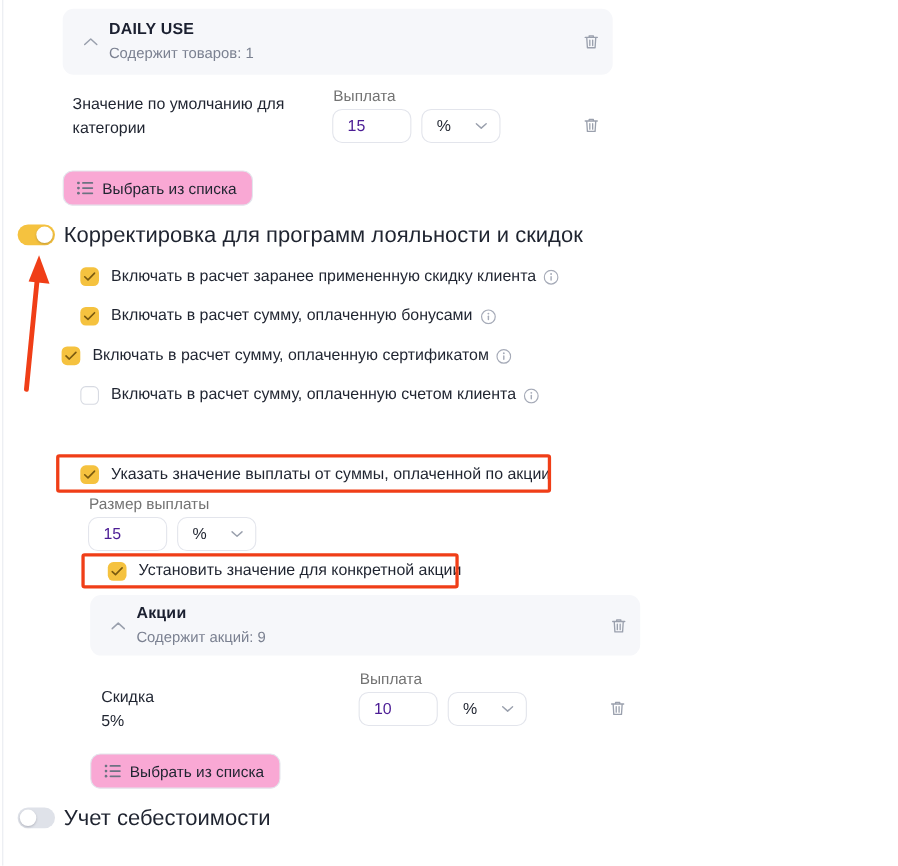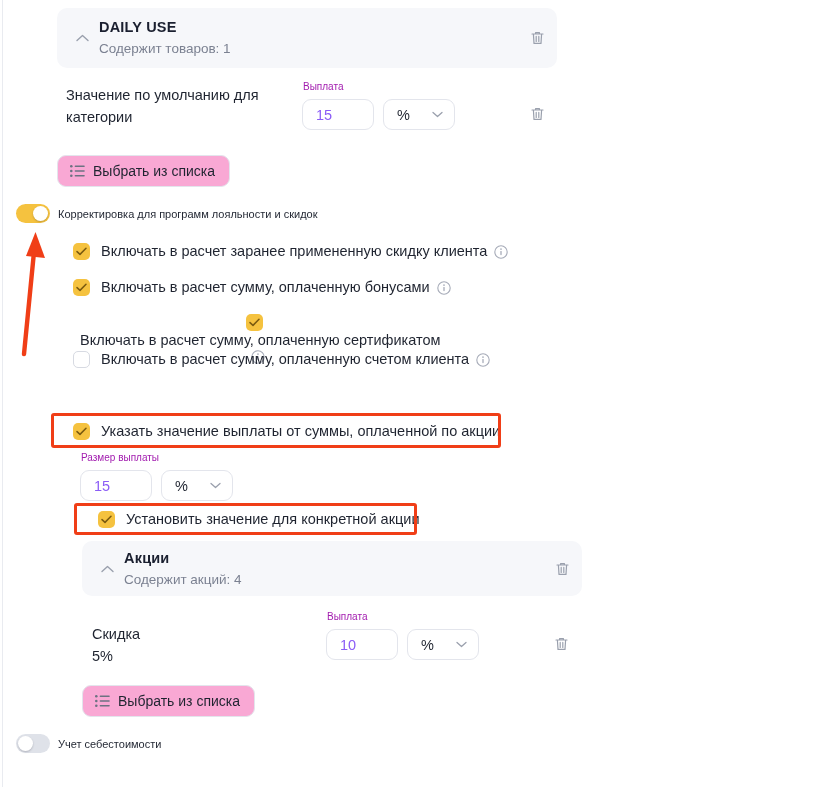--- a/index.html
+++ b/index.html
@@ -44,27 +44,27 @@
     color:#9aa0ad;
   }
   .trash svg{ display:block; }
 
   
   .value-row{ position:absolute; }
   .vr-label{
     position:absolute; font-size:14.5px; line-height:22px; color:#1f2430;
   }
   .field-label{
-    position:absolute; font-size:10px; color:#a21caf; line-height:16px;
+    position:absolute; font-size:14px; color:#737373; line-height:16px;
   }
   .txtbox{
     position:absolute;
     background:#fff; border:1px solid #e3e5ec; border-radius:9px;
     display:flex; align-items:center; padding:0 13px;
-    font-size:14.5px; color:#8b5cf6;
+    font-size:14.5px; color:#4c1d95;
   }
   .selbox{
     position:absolute;
     background:#fff; border:1px solid #e3e5ec; border-radius:9px;
     display:flex; align-items:center; justify-content:space-between;
     padding:0 11px 0 13px;
     font-size:14.5px; color:#1f2430;
   }
   .selbox .cv{ color:#8b90a0; display:flex; align-items:center; }
   .trash-abs{
@@ -88,21 +88,21 @@
     position:absolute; width:34px; height:19px; border-radius:10px;
     display:flex; align-items:center; cursor:pointer;
   }
   .toggle .knob{
     width:15px; height:15px; border-radius:50%; background:#fff;
     box-shadow:0 1px 2px rgba(16,20,35,.22);
   }
   .toggle.on{ background:#f5c23f; justify-content:flex-end; padding-right:2px; }
   .toggle.off{ background:#dfe2e9; justify-content:flex-start; padding-left:2px; }
   .toggle-label{
-    position:absolute; font-size:11px; color:#1f2430; line-height:19px;
+    position:absolute; font-size:20px; color:#1f2430; line-height:19px;
   }
 
   
   .cbrow{ position:absolute; display:flex; align-items:center;margin-left:16px; }
   .cbox{
     width:17px; height:17px; border-radius:5px; flex:0 0 17px;
     display:flex; align-items:center; justify-content:center; cursor:pointer;
   }
   .cbox.checked{ background:#f5c23f; }
   .cbox.unchecked{ background:#fff; border:1.5px solid #d7dae2; }
@@ -215,21 +215,21 @@
     <span class="cblabel">Включать в расчет сумму, оплаченную бонусами</span>
     <span class="infoi">
       <svg width="14" height="14" viewBox="0 0 14 14" fill="none">
         <circle cx="7" cy="7" r="6.2" stroke="#a6abb8" stroke-width="1.1"></circle>
         <circle cx="7" cy="4.1" r="0.85" fill="#a6abb8"></circle>
         <rect x="6.35" y="5.9" width="1.3" height="4.3" rx="0.65" fill="#a6abb8"></rect>
       </svg>
     </span>
   </div>
 
-  <div class="cbrow" style="left:53px; top:314px;flex-direction:column;">
+  <div class="cbrow" style="left:40px; top:314px;">
     <span class="cbox checked">
       <svg width="11" height="9" viewBox="0 0 11 9" fill="none">
         <path d="M1 4.6L4 7.4L10 1.3" stroke="#7a5a10" stroke-width="1.5" stroke-linecap="round" stroke-linejoin="round"></path>
       </svg>
     </span>
     <span class="cblabel">Включать в расчет сумму, оплаченную сертификатом</span>
     <span class="infoi">
       <svg width="14" height="14" viewBox="0 0 14 14" fill="none">
         <circle cx="7" cy="7" r="6.2" stroke="#a6abb8" stroke-width="1.1"></circle>
         <circle cx="7" cy="4.1" r="0.85" fill="#a6abb8"></circle>
@@ -285,21 +285,21 @@
   <div class="hl-box" style="left:74px; top:503px; width:343px; height:32px;"></div>
 
   <div class="group-card" style="left:82px; top:541px; width:500px; height:55px;">
     <span class="chev">
       <svg width="13" height="8" viewBox="0 0 13 8" fill="none">
         <path d="M1 6.5L6.5 1.5L12 6.5" stroke="#9aa0ad" stroke-width="1.4" stroke-linecap="round" stroke-linejoin="round"></path>
       </svg>
     </span>
     <span class="group-text">
       <span class="group-title" style="display:block;">Акции</span>
-      <span class="group-sub" style="display:block;">Содержит акций: 4</span>
+      <span class="group-sub" style="display:block;">Содержит акций: 9</span>
     </span>
     <span class="trash">
       <svg width="15" height="16" viewBox="0 0 15 16" fill="none">
         <path d="M2 4h11M5.6 4V2.6h3.8V4M3.4 4l.6 9.4h7l.6-9.4M6.2 6.4v5M8.8 6.4v5" stroke="#9aa0ad" stroke-width="1.2" stroke-linecap="round" stroke-linejoin="round"></path>
       </svg>
     </span>
   </div>
 
   <div class="value-row">
     <div class="vr-label" style="left:92px; top:623px;">Скидка 5%</div>

